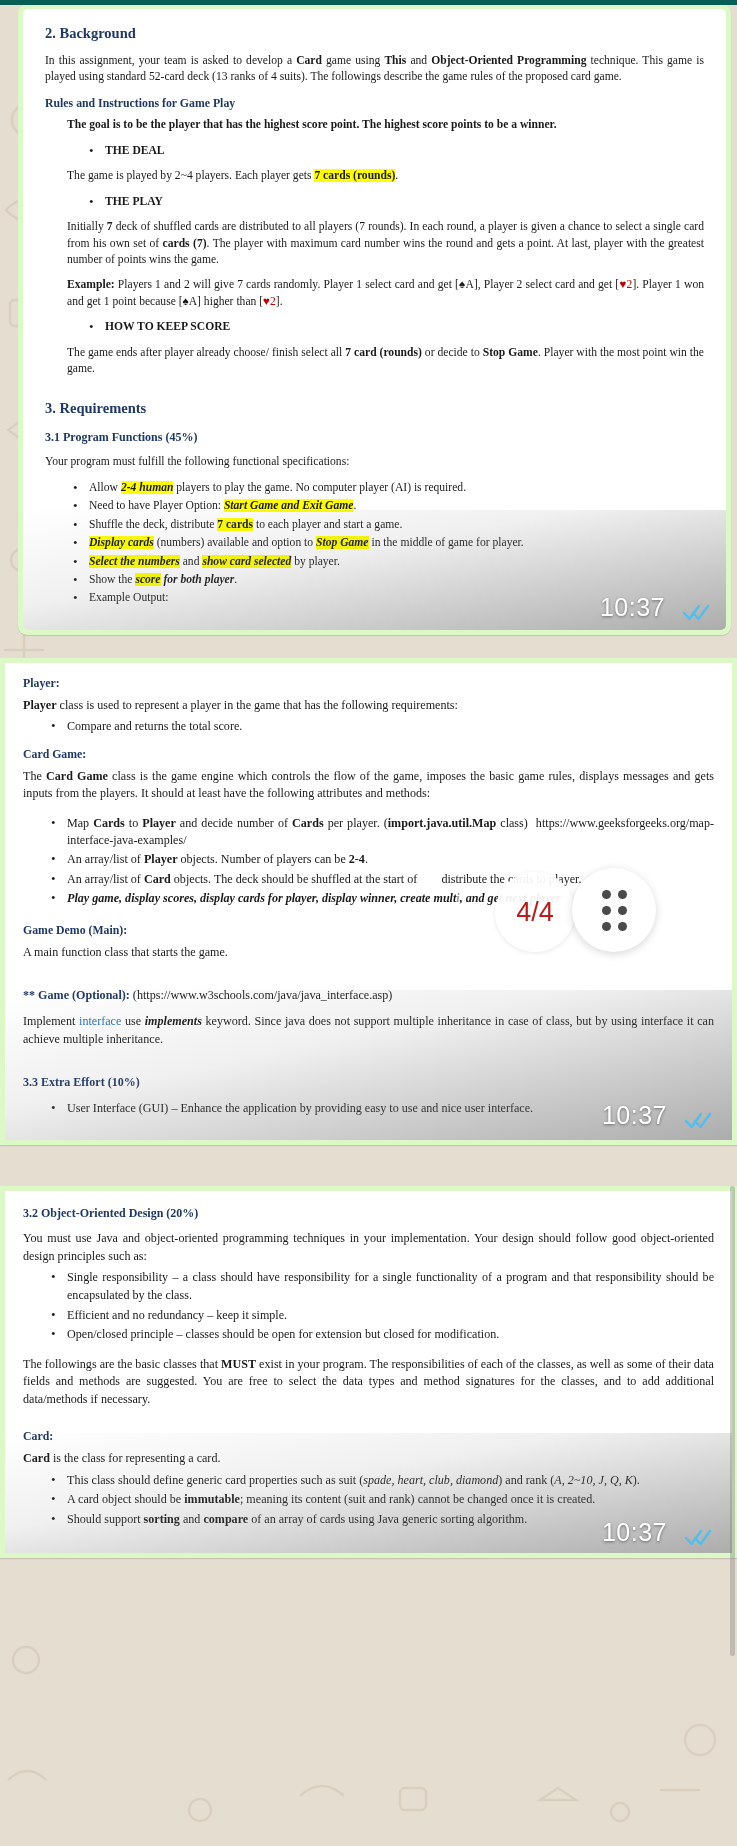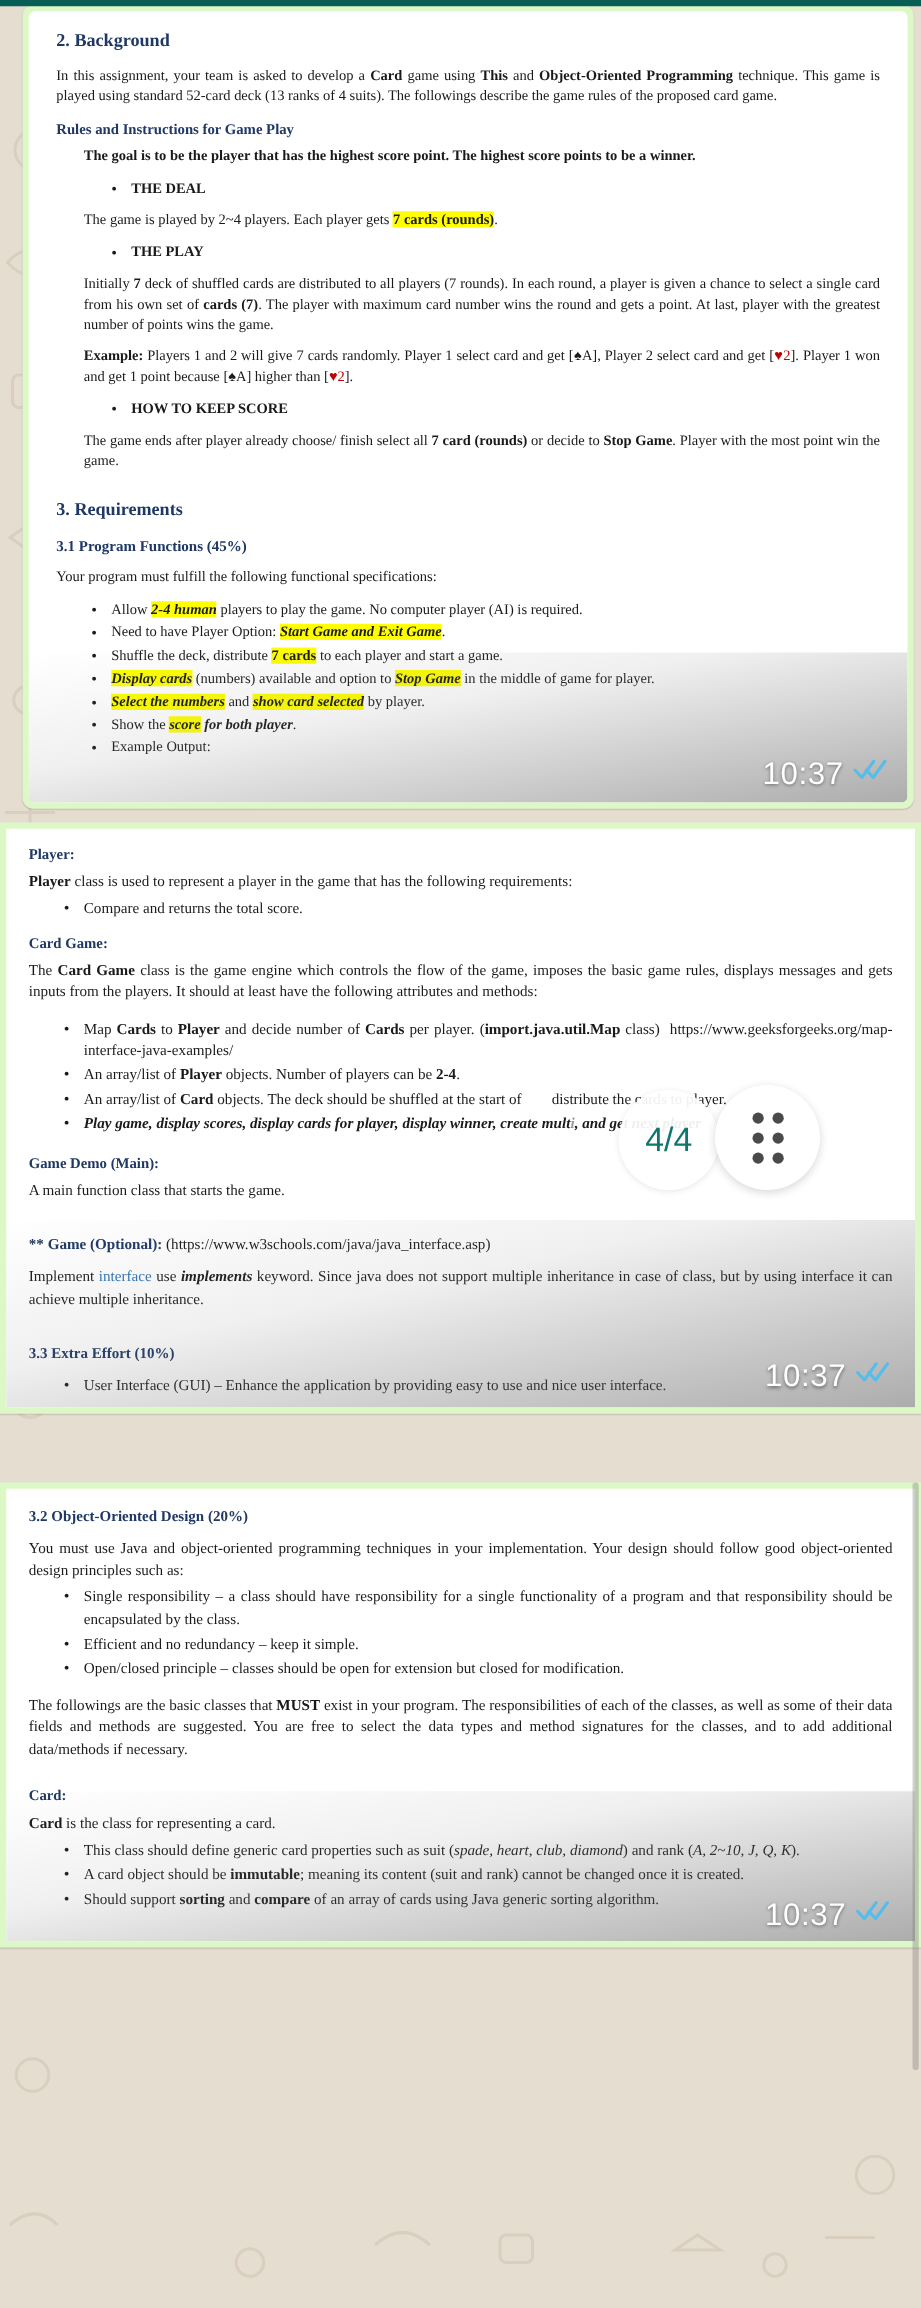--- a/index.html
+++ b/index.html
@@ -49,43 +49,43 @@
   .msg.edge {
     left: 0;
     right: 0;
     border-radius: 0;
   }
   .doc-img {
     position: relative;
     background: #ffffff;
     border-radius: 5px;
     overflow: hidden;
-    padding: 10px 22px 26px 22px;
+    padding: 10px 22px 14px 22px;
   }
   .doc-img.flat { border-radius: 0; }
 
   
   .shade {
     position: absolute;
     left: 0; right: 0; bottom: 0;
     height: 120px;
     background: linear-gradient(to top, rgba(85,85,85,0.42), rgba(120,120,120,0.13) 55%, rgba(255,255,255,0));
     pointer-events: none;
   }
   .shade.right {
     background: linear-gradient(to top left, rgba(90,90,90,0.5), rgba(130,130,130,0.12) 60%, rgba(255,255,255,0));
   }
 
   .meta {
     position: absolute;
     right: 16px;
     bottom: 8px;
     display: flex;
-    align-items: flex-start;
-    gap: 7px;
+    align-items: flex-end;
+    gap: 17px;
     z-index: 5;
   }
   .meta .time {
     color: #ffffff;
     font-family: "Liberation Sans", sans-serif;
     font-size: 25px;
     letter-spacing: 0.5px;
     text-shadow: 0 1px 3px rgba(0,0,0,0.45);
   }
   .ticks { width: 28px; height: 20px; }
@@ -143,21 +143,21 @@
 
   
   #page-indicator {
     position: absolute;
     background: rgba(255,255,255,0.93);
     border-radius: 50%;
     width: 80px; height: 80px;
     display: flex;
     align-items: center;
     justify-content: center;
-    color: #0f766e;
+    color: #b91c1c;
     font-family: "Liberation Sans", sans-serif;
     font-size: 27px;
     z-index: 40;
     box-shadow: 0 1px 5px rgba(0,0,0,0.10);
   }
   #apps-fab {
     position: absolute;
     background: #ffffff;
     border-radius: 50%;
     width: 84px; height: 84px;
@@ -255,21 +255,21 @@
         <span class="time">10:37</span>
         <svg class="ticks" viewBox="0 0 28 20">
           <path d="M2 11 L7.5 17 L17 4" fill="none" stroke="#53bdeb" stroke-width="2.4" stroke-linecap="round" stroke-linejoin="round"></path>
           <path d="M11 11 L16.5 17 L26 4" fill="none" stroke="#53bdeb" stroke-width="2.4" stroke-linecap="round" stroke-linejoin="round"></path>
         </svg>
       </div>
     </div>
   </div>
 
   <div class="msg edge" style="top:658px;">
-    <div class="doc-img flat" style="padding:12px 18px 0 18px;">
+    <div class="doc-img flat" style="padding:12px 18px 14px 18px;">
       <div class="doc" style="font-size:12.1px; line-height:1.44;">
         <h4 style="margin-top:0;">Player:</h4>
         <p style="margin-bottom:4px;"><b>Player</b> class is used to represent a player in the game that has the following requirements:</p>
         <ul class="mid">
           <li>Compare and returns the total score.</li>
         </ul>
         <h4>Card Game:</h4>
         <p style="margin-bottom:12px;">The <b>Card Game</b> class is the game engine which controls the flow of the game, imposes the basic game rules, displays messages and gets inputs from the players. It should at least have the following attributes and methods:</p>
         <ul class="mid">
           <li>Map <b>Cards</b> to <b>Player</b> and decide number of <b>Cards</b> per player. (<b>import.java.util.Map</b> class)&nbsp; https://www.geeksforgeeks.org/map-interface-java-examples/</li>

